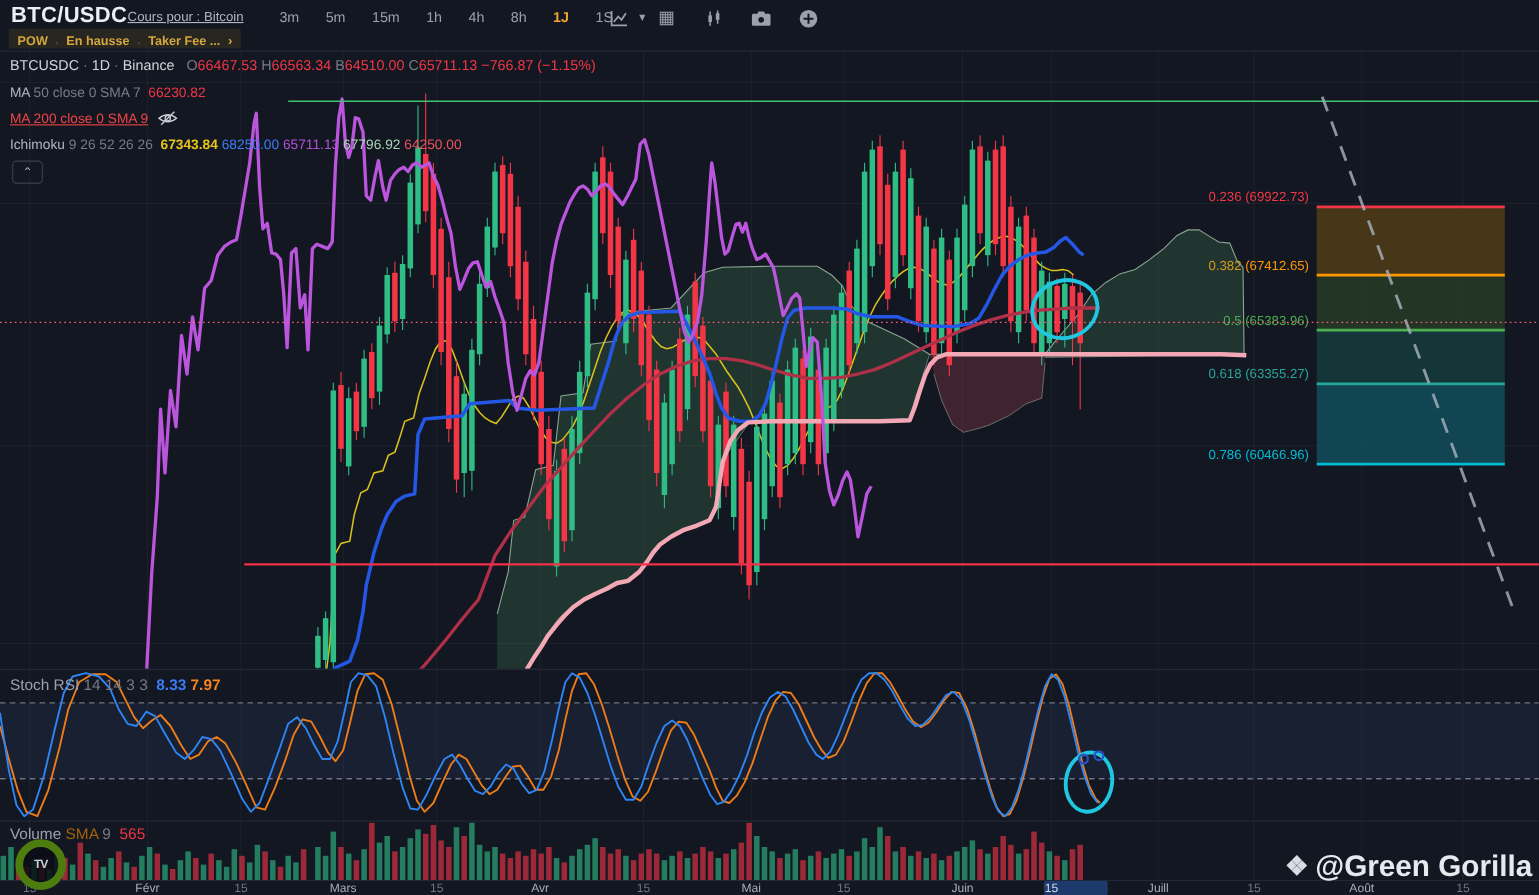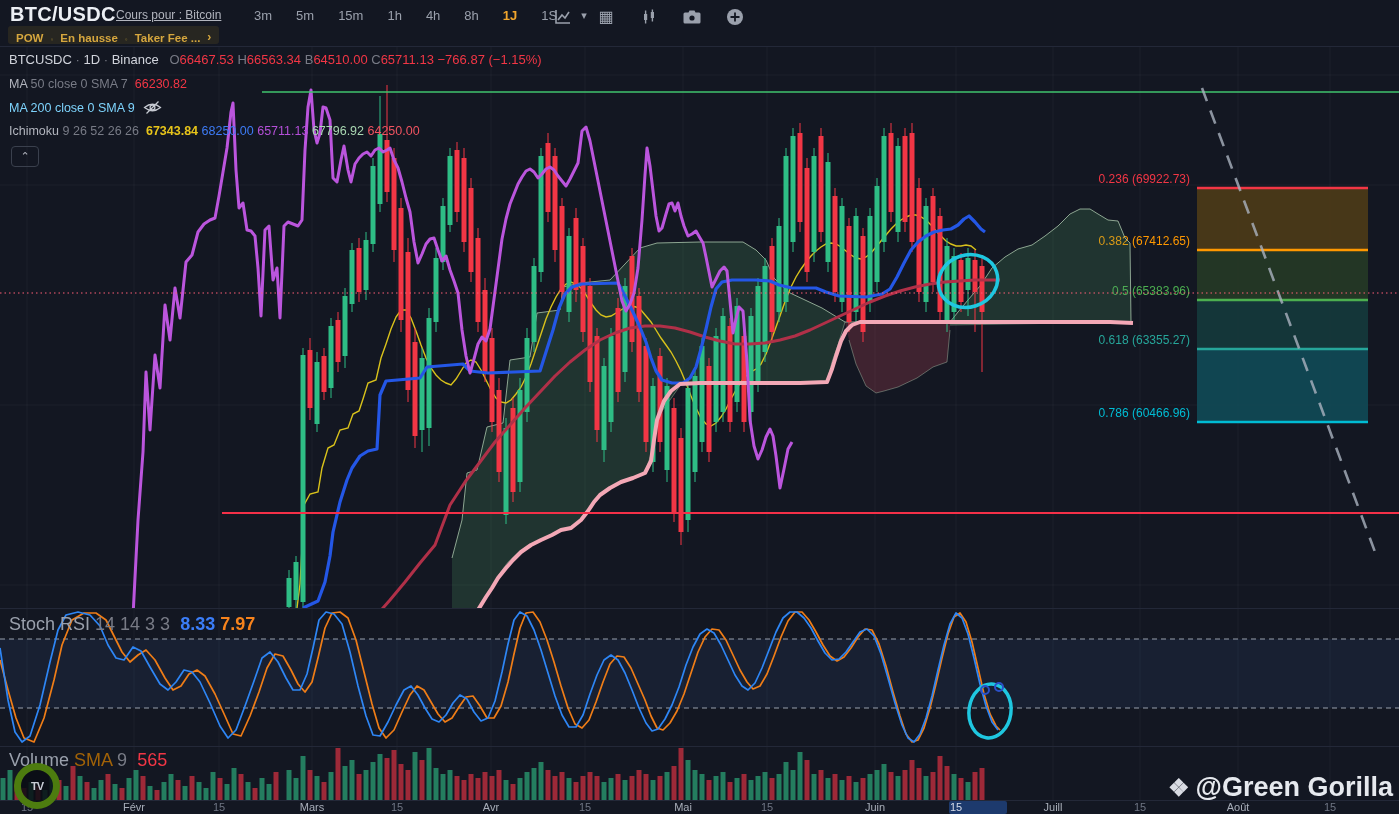--- a/index.html
+++ b/index.html
@@ -21,25 +21,25 @@
   .gridglyph{font-size:16px;line-height:16px;}
   .badges{left:8px;top:26px;display:flex;align-items:flex-end;gap:7px;height:18px;padding:0 8px;
           background:rgba(148,116,28,0.16);border-radius:3px;font-size:11.5px;font-weight:bold;color:#d6a73e;}
   .badgesep{color:#8a7430;font-size:8px;}
   .badgearrow{color:#d6a73e;font-size:12px;cursor:pointer;}
   
   .lg{font-size:13px;color:#d1d4dc;}
   .lg .dim{color:#787b86;}
   .lg .red{color:#f23645;}
   .lgrow2{font-size:12.5px;}
-  .hiddenrow{color:#7dd3fc;font-size:12.5px;display:flex;align-items:center;gap:8px;}
+  .hiddenrow{color:#ef4444;font-size:12.5px;display:flex;align-items:center;gap:8px;text-decoration:underline;}
   .eye{cursor:pointer;display:inline-flex;}
   .collapsebtn{left:11px;top:146px;width:26px;height:19px;border:1px solid #3a404d;border-radius:4px;
                color:#b2b5be;font-size:11px;display:flex;align-items:center;justify-content:center;cursor:pointer;}
-  .vlabel{font-size:18px;color:#9aa0ac;}
+  .vlabel{font-size:14px;color:#9aa0ac;}
   .tvlogo{left:14px;top:763px;width:32px;height:32px;border-radius:50%;background:rgba(10,13,20,0.85);
           border:7px solid #4d7c0f;color:#c9cdd6;display:flex;align-items:center;justify-content:center;
           font-weight:bold;font-size:11px;letter-spacing:-1px;}
   .wm{right:6px;top:772px;color:#e6e9ee;font-size:27px;font-weight:bold;display:flex;align-items:center;gap:6px;}
   .wm .dia{font-size:24px;color:#d9dce3;}
 </style>
 </head>
 <body>
 
 <div class="stage">

